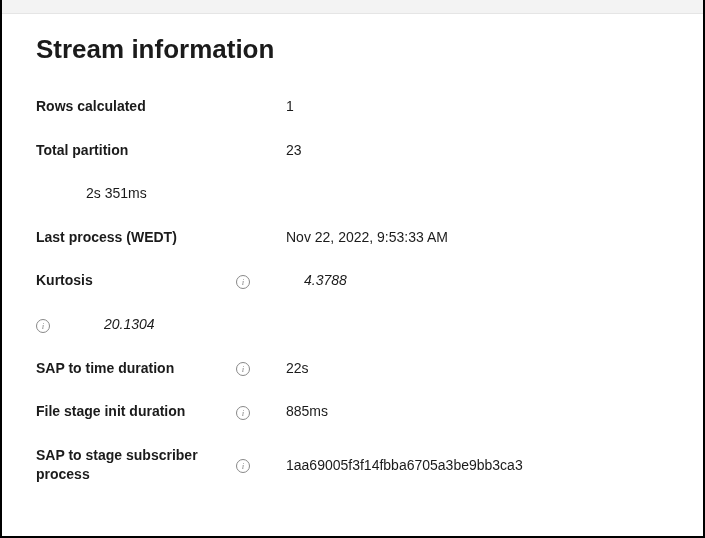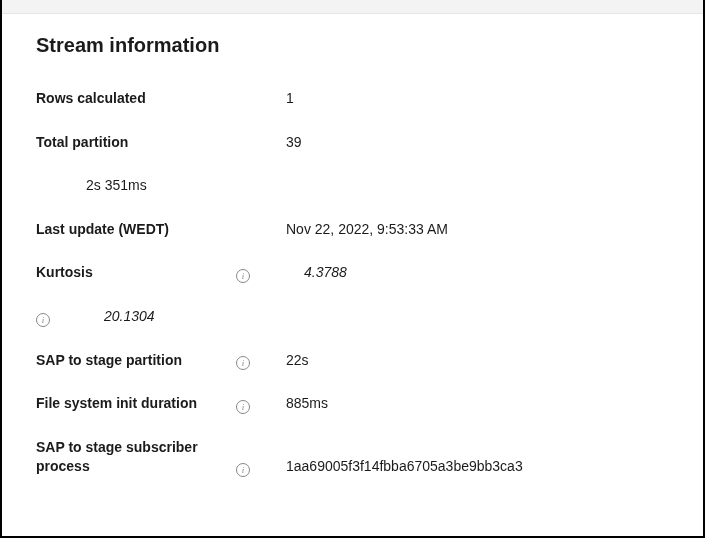--- a/index.html
+++ b/index.html
@@ -18,28 +18,28 @@
     }
     .top-strip {
       height: 14px;
       background: #f3f3f3;
       border-bottom: 1px solid #e5e5e5;
     }
     .container {
       padding: 20px 34px;
     }
     .panel-title {
-      font-size: 20px;
+      font-size: 26px;
       font-weight: 600;
       color: #1b1b1b;
       margin-bottom: 20px;
     }
     .row {
       display: flex;
-      align-items: flex-end;
+      align-items: center;
       padding: 12px 0;
     }
     .label-col {
       width: 200px;
       font-size: 14px;
       font-weight: 600;
       color: #1b1b1b;
       line-height: 1.4;
     }
     .info-col {
@@ -84,59 +84,59 @@
 
   <div class="row">
     <div class="label-col">Rows calculated</div>
     <div class="info-col"></div>
     <div class="value-col">1</div>
   </div>
 
   <div class="row">
     <div class="label-col">Total partition</div>
     <div class="info-col"></div>
-    <div class="value-col">39</div>
+    <div class="value-col">23</div>
   </div>
 
   <div class="row">
     <div class="info-col"></div>
     <div class="value-col">2s 351ms</div>
   </div>
 
   <div class="row">
-    <div class="label-col">Last update (WEDT)</div>
+    <div class="label-col">Last process (WEDT)</div>
     <div class="info-col"></div>
     <div class="value-col">Nov 22, 2022, 9:53:33 AM</div>
   </div>
 
   <div class="row">
     <div class="label-col">Kurtosis</div>
     <div class="info-col">
       <span class="info-icon">i</span>
     </div>
     <div class="value-col value-indent">4.3788</div>
   </div>
 
   <div class="row">
     <div class="info-col">
       <span class="info-icon">i</span>
     </div>
     <div class="value-col value-indent">20.1304</div>
   </div>
 
   <div class="row">
-    <div class="label-col">SAP to stage partition</div>
+    <div class="label-col">SAP to time duration</div>
     <div class="info-col">
       <span class="info-icon">i</span>
     </div>
     <div class="value-col">22s</div>
   </div>
 
   <div class="row">
-    <div class="label-col">File system init duration</div>
+    <div class="label-col">File stage init duration</div>
     <div class="info-col">
       <span class="info-icon">i</span>
     </div>
     <div class="value-col">885ms</div>
   </div>
 
   <div class="row">
     <div class="label-col">SAP to stage subscriber process</div>
     <div class="info-col">
       <span class="info-icon">i</span>

